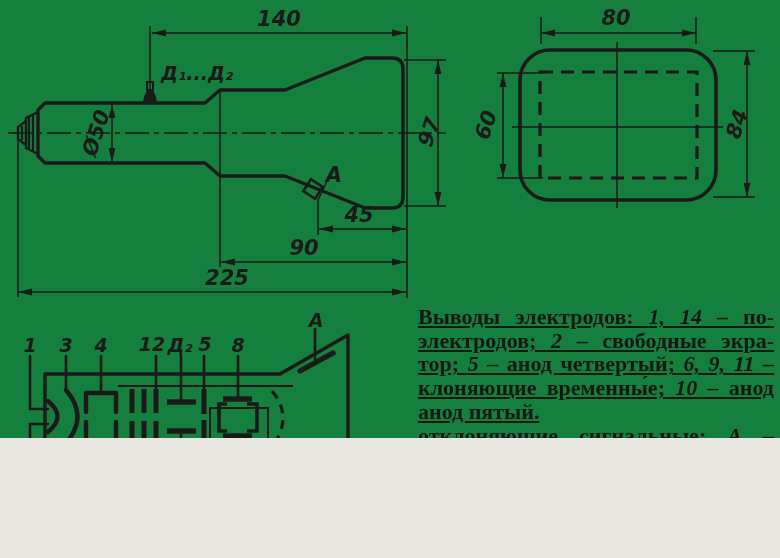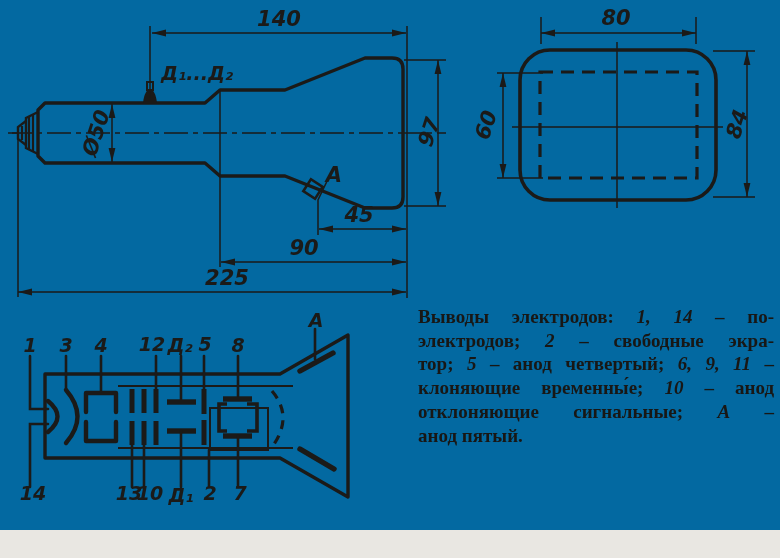--- a/index.html
+++ b/index.html
@@ -1,32 +1,32 @@
 <!DOCTYPE html>
 <html><head>
 <meta charset="utf-8">
 <style>
   html,body{margin:0;padding:0;background:#e9e7e2;}
-  #page{position:relative;width:780px;height:530px;background:#0369a1;overflow:hidden;
+  #page{position:relative;width:780px;height:438px;background:#15803d;overflow:hidden;
         font-family:"DejaVu Sans",sans-serif;}
   svg{position:absolute;left:0;top:0;}
   .ink{stroke:#1b1a18;fill:none;}
   .thick{stroke-width:3.4;stroke-linejoin:round;stroke-linecap:round;}
   .thin{stroke-width:1.5;}
   .lead{stroke-width:2.6;stroke-linecap:round;}
   .plate{stroke-width:5.4;stroke-linecap:butt;}
   .bar{stroke-width:5;stroke-linecap:butt;}
   .el{stroke-width:4.4;stroke-linecap:round;stroke-linejoin:round;}
   .fillink{fill:#1b1a18;stroke:none;}
   .dimtxt{font:italic 700 21px "DejaVu Sans",sans-serif;fill:#1b1a18;}
   .dimtxt-sm{font:italic 700 19px "DejaVu Sans",sans-serif;fill:#1b1a18;}
   .schtxt{font:italic 700 19px "DejaVu Sans",sans-serif;fill:#1b1a18;}
   #description{position:absolute;left:418px;top:305px;width:356px;
-     font-family:"Liberation Serif",serif;font-weight:700;font-size:19px;
-     line-height:23.7px;color:#181715;}
+     font-family:"Liberation Serif",serif;font-weight:700;font-size:22px;
+     line-height:23.7px;color:#181715;text-decoration:underline;}
   .dline{text-align:justify;text-align-last:justify;white-space:normal;}
   .dline.dlast{text-align-last:left;}
   .it{font-style:italic;}
   .subd{font-size:0.62em;vertical-align:-0.28em;}
 </style>
 </head>
 <body>
 
 <div id="page">
 <svg width="780" height="558" viewBox="0 0 780 558">
@@ -202,16 +202,16 @@
       <text class="schtxt" x="316" y="327" text-anchor="middle">А</text>
     </g>
   </g>
 </svg>
 
 <div id="description">
       <div class="dline"><span>Выводы электродов: </span><span class="it">1, 14</span><span> – по-</span></div>
       <div class="dline"><span>электродов; </span><span class="it">2</span><span> – свободные экра-</span></div>
       <div class="dline"><span>тор; </span><span class="it">5</span><span> – анод четвертый; </span><span class="it">6, 9, 11</span><span> –</span></div>
       <div class="dline"><span>клоняющие временны́е; </span><span class="it">10</span><span> – анод</span></div>
+      <div class="dline dlast"><span>анод пятый.</span></div>
       <div class="dline"><span>отклоняющие сигнальные; </span><span class="it">А</span><span> –</span></div>
-      <div class="dline dlast"><span>анод пятый.</span></div>
     </div>
 </div>
 
 </body></html>

